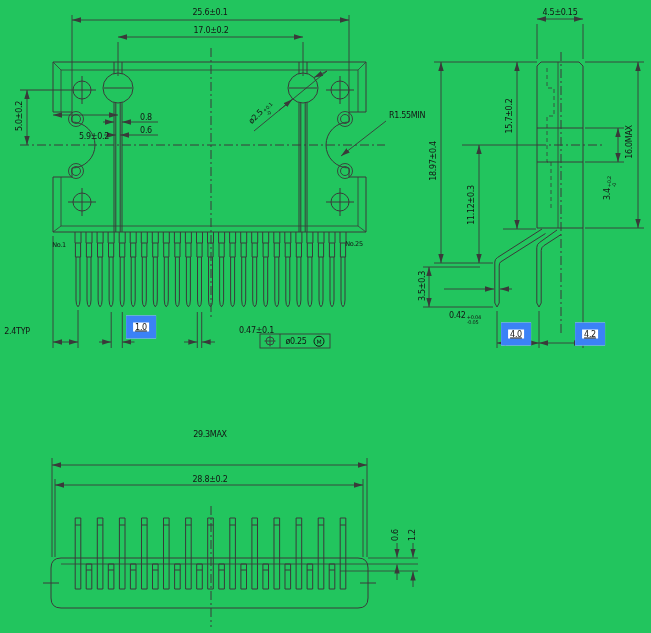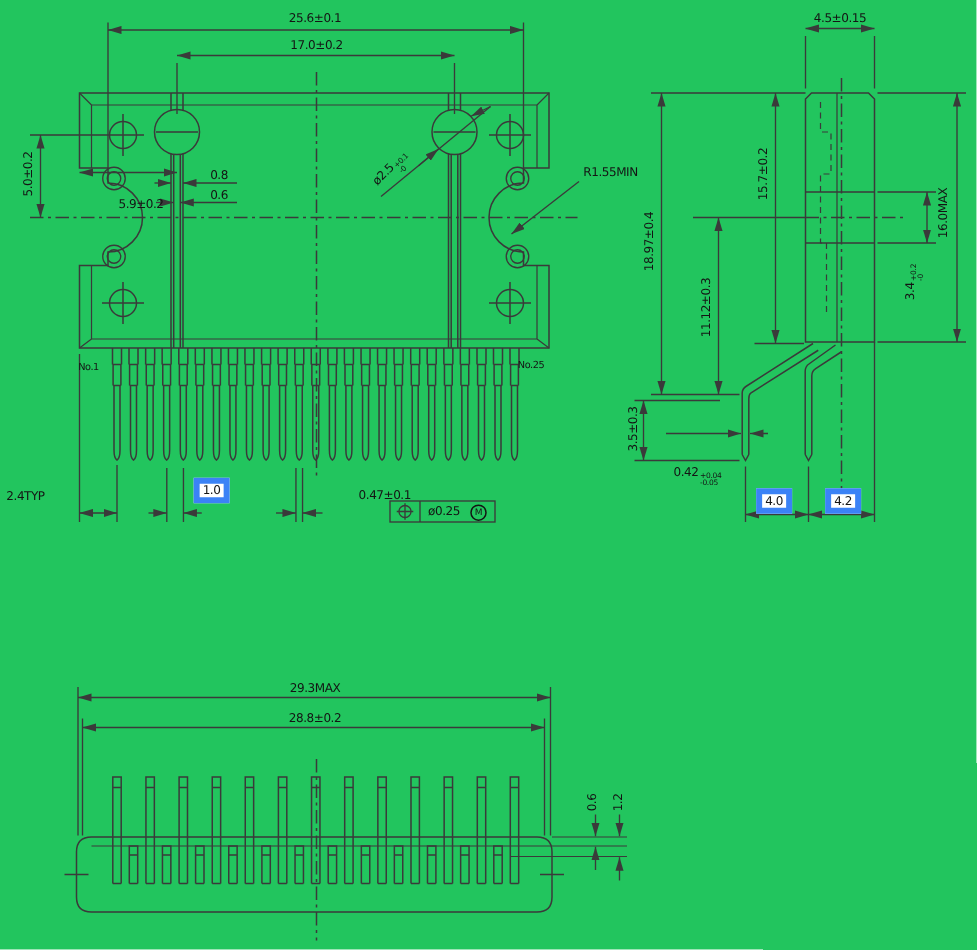--- a/index.html
+++ b/index.html
@@ -3,21 +3,21 @@
 <meta charset="utf-8">
 <style>
   html,body{margin:0;padding:0;background:#fff;}
   .canvas{position:relative;width:651px;height:633px;background:#22c55e;overflow:hidden;
           font-family:"DejaVu Sans",sans-serif;}
   .canvas svg{position:absolute;left:0;top:0;}
   .lbl{position:absolute;font-size:8px;line-height:9px;color:#141414;white-space:nowrap;
        letter-spacing:-0.3px;transform:translate(-50%,-50%);}
   .rot{transform:translate(-50%,-50%) rotate(-90deg);}
   .rot45{transform:translate(-50%,-50%) rotate(-45deg);}
-  .boxed{border:4px solid #3b82f6;padding:0 2px;background:#fff;}
+  .boxed{border:7px solid #3b82f6;padding:0 2px;background:#fff;text-decoration:underline;}
   .tol{display:inline-flex;flex-direction:column;font-size:5px;line-height:5px;
        letter-spacing:-0.2px;vertical-align:-1px;margin-left:1px;}
   .mod{display:inline-flex;align-items:center;justify-content:center;width:9px;height:9px;
        border:1px solid #141414;border-radius:50%;font-size:6px;line-height:1;margin-left:2px;
        vertical-align:-2px;}
 </style>
 </head>
 <body>
 
 <div class="canvas">
@@ -244,20 +244,20 @@
 <span class="lbl rot" style="left:610px;top:188px;"><span>3.4</span><span class="tol">
         <span>+0.2</span>
         <span>-0</span>
       </span></span>
 <span class="lbl rot" style="left:422px;top:286px;">3.5±0.3</span>
 <span class="lbl" style="left:465px;top:282px;margin-top:36px;"><span>0.42</span><span class="tol">
         <span>+0.04</span>
         <span>-0.05</span>
       </span></span>
 <span class="lbl boxed" style="left:516px;top:334px;text-align:center;">4.0</span>
-<span class="lbl boxed" style="left:562px;top:334px;">4.2</span>
-
-<span class="lbl" style="left:210px;top:459px;">29.3MAX</span>
+<span class="lbl boxed" style="left:590px;top:334px;">4.2</span>
+
+<span class="lbl" style="left:210px;top:434px;">29.3MAX</span>
 <span class="lbl" style="left:210px;top:479px;text-align:center;">28.8±0.2</span>
 <span class="lbl rot" style="left:395px;top:535px;">0.6</span>
 <span class="lbl rot" style="left:412px;top:535px;">1.2</span>
 
 </div>
 
 </body></html>

